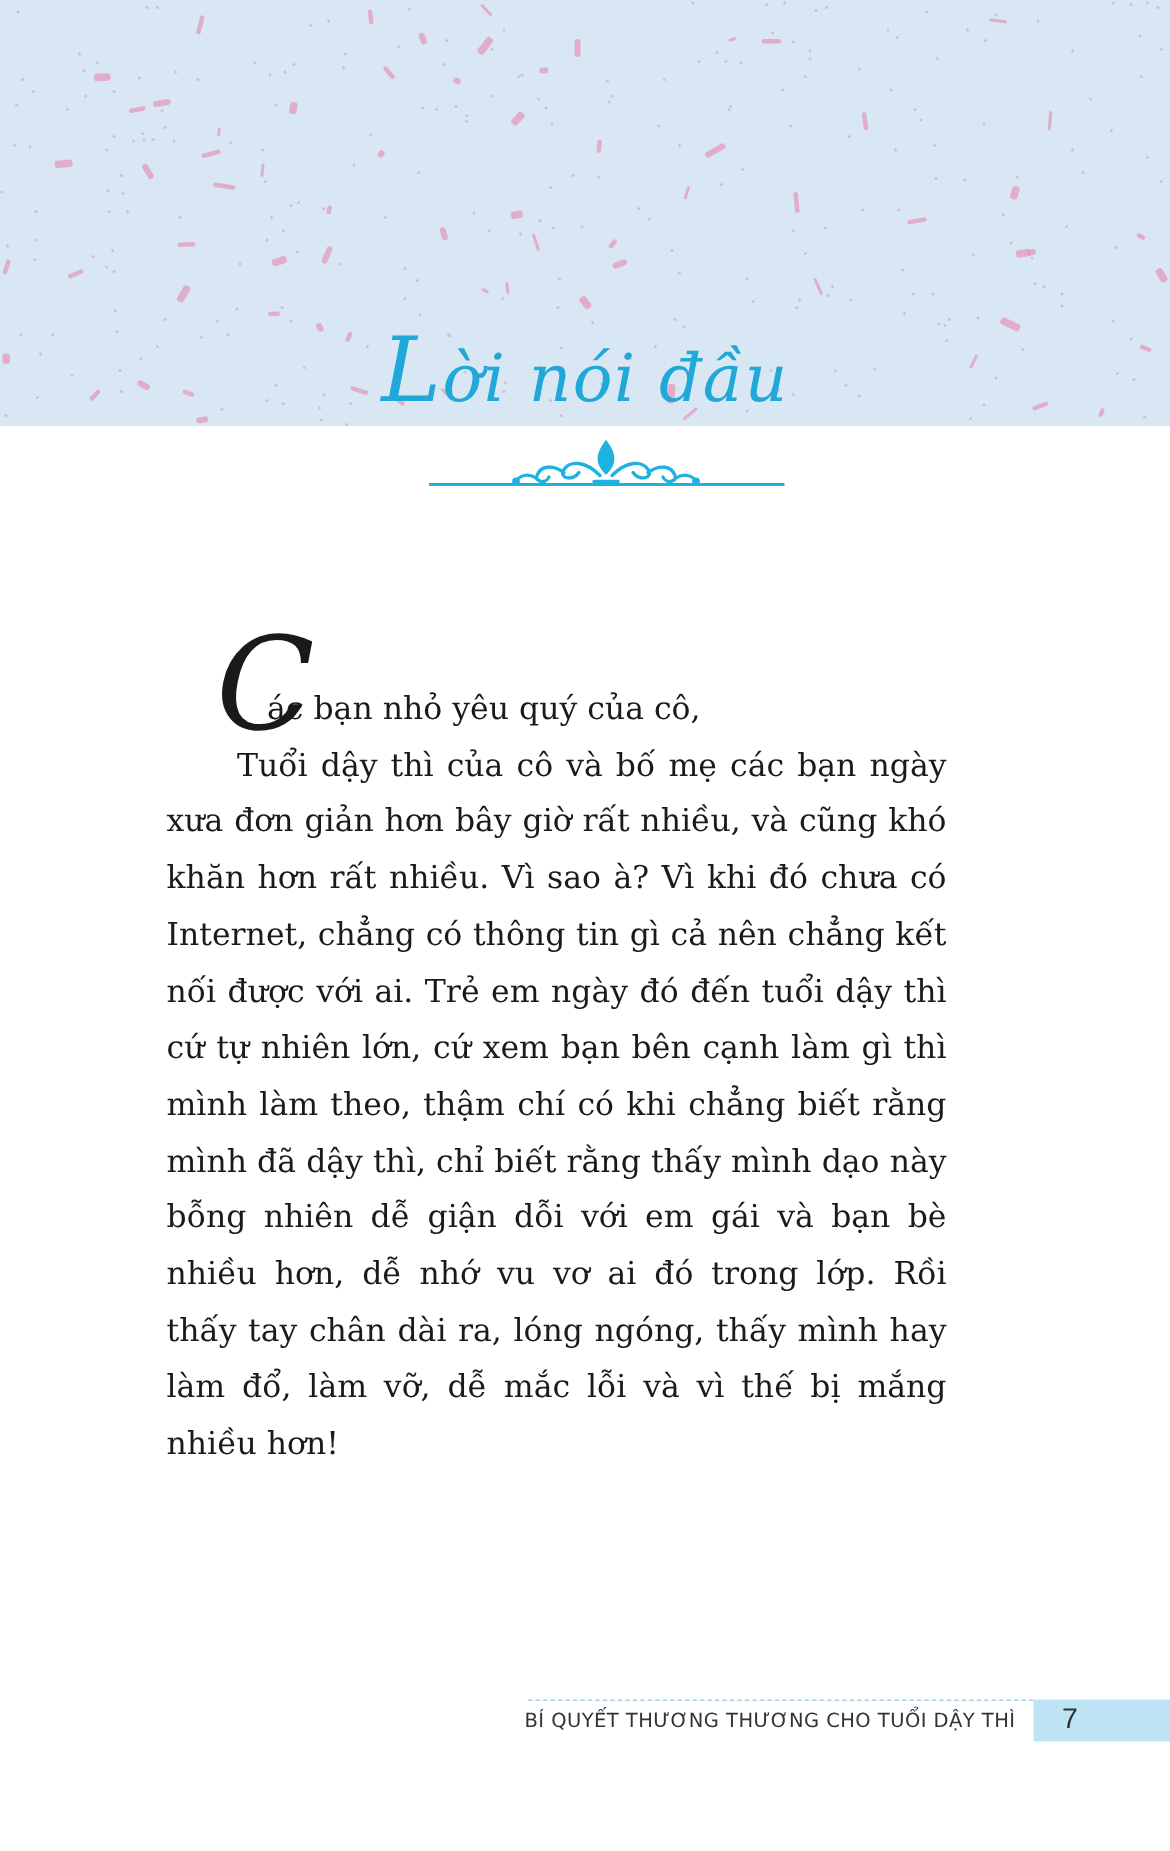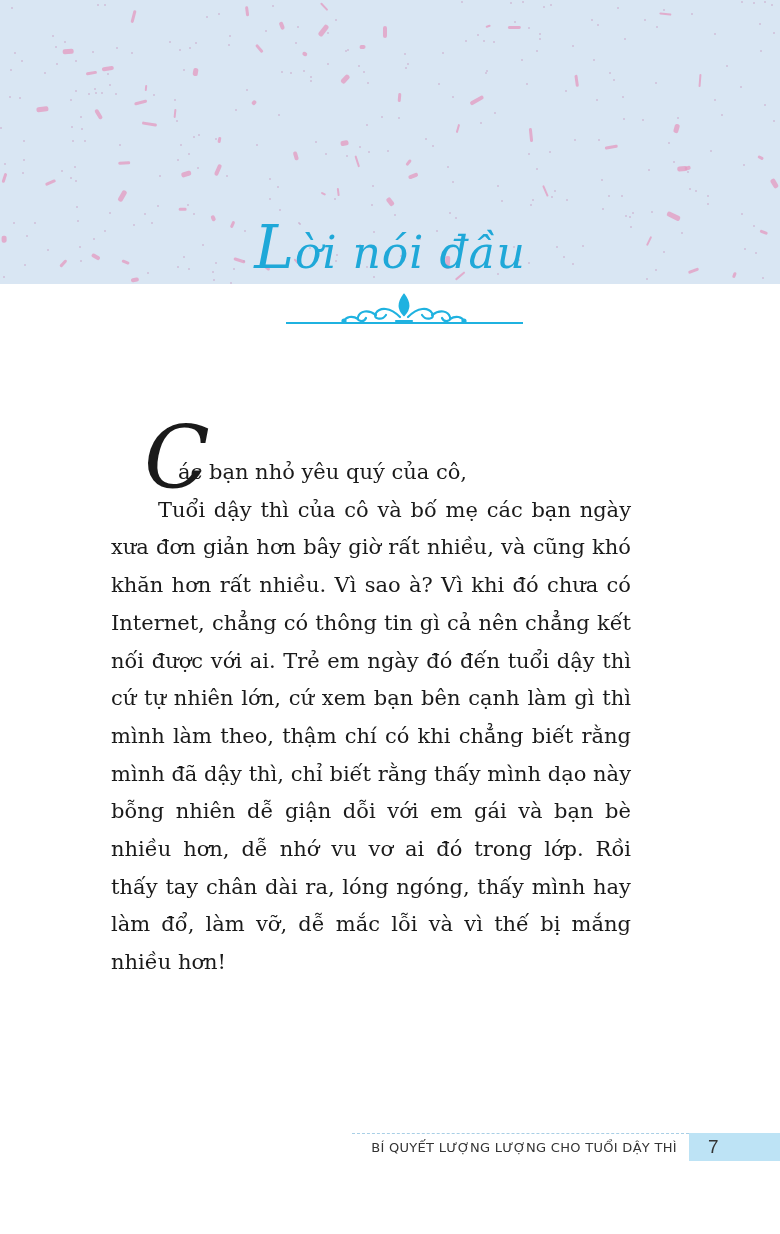--- a/index.html
+++ b/index.html
@@ -425,17 +425,17 @@
     <span class="dropcap">C</span>
     <span class="salutation-text">ác bạn nhỏ yêu quý của cô,</span>
   </div>
   <p class="para para-2" style="text-indent: 0px; margin-left: -47px; width: 520px;">
     <span style="padding-left: 47px;">Tuổi dậy thì của cô và bố mẹ các bạn ngày xưa đơn giản hơn bây giờ rất nhiều, và cũng khó khăn hơn rất nhiều. Vì sao à? Vì khi đó chưa có Internet, chẳng có thông tin gì cả nên chẳng kết nối được với ai. Trẻ em ngày đó đến tuổi dậy thì cứ tự nhiên lớn, cứ xem bạn bên cạnh làm gì thì mình làm theo, thậm chí có khi chẳng biết rằng mình đã dậy thì, chỉ biết rằng thấy mình dạo này bỗng nhiên dễ giận dỗi với em gái và bạn bè nhiều hơn, dễ nhớ vu vơ ai đó trong lớp. Rồi thấy tay chân  dài ra, lóng ngóng, thấy mình hay làm đổ, làm vỡ, dễ mắc lỗi và vì thế bị mắng nhiều hơn!</span>
   </p>
 </div>
 
 <div class="footer">
   <div class="footer-dash"></div>
-  <div class="footer-title">BÍ QUYẾT LƯỢNG LƯỢNG CHO TUỔI DẬY THÌ</div>
+  <div class="footer-title">BÍ QUYẾT THƯƠNG THƯƠNG CHO TUỔI DẬY THÌ</div>
   <div class="page-box">
     <span class="page-num">7</span>
   </div>
 </div>
 
 </body></html>

